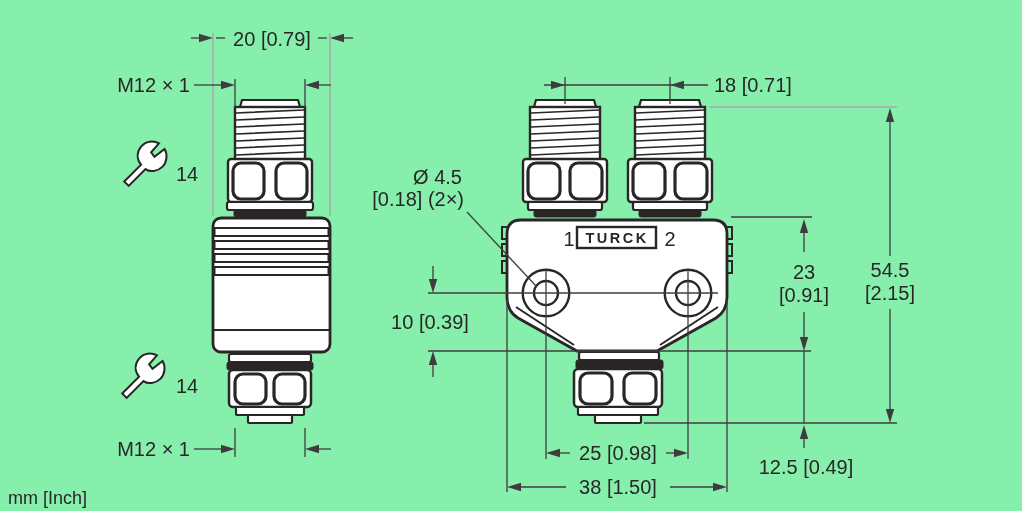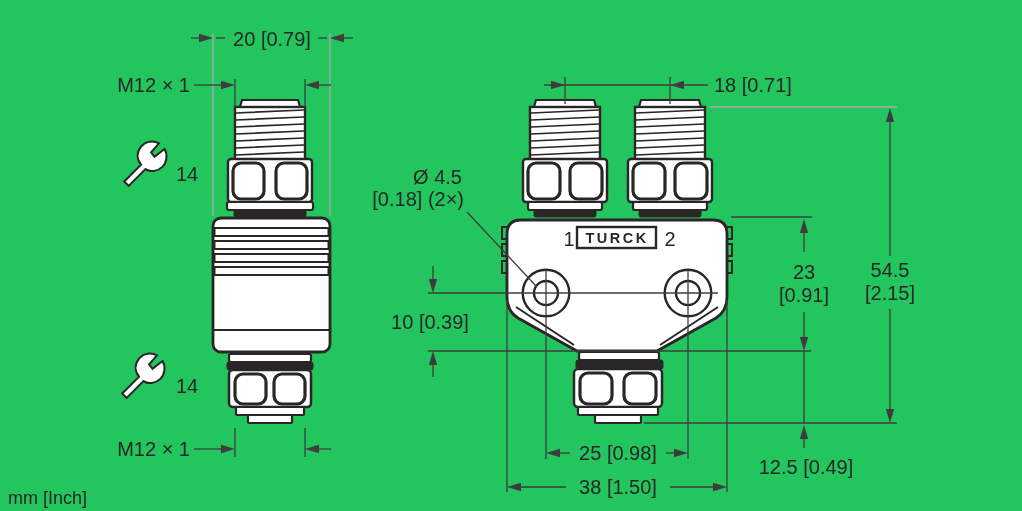--- a/index.html
+++ b/index.html
@@ -1,16 +1,16 @@
 <!DOCTYPE html>
 <html><head>
 <meta charset="utf-8">
 <style>
   html,body{margin:0;padding:0;background:#ffffff;}
-  .stage{position:relative;width:1022px;height:511px;background:#22c55e;overflow:hidden;
+  .stage{position:relative;width:1022px;height:511px;background:#86efac;overflow:hidden;
          font-family:"Liberation Sans","DejaVu Sans",sans-serif;}
   svg{position:absolute;left:0;top:0;}
   text{fill:#2a2627;font-family:"Liberation Sans","DejaVu Sans",sans-serif;}
   .dimtxt{font-size:20px;}
   .small{font-size:18px;}
   .brandtxt{font-size:14.5px;font-weight:bold;letter-spacing:2.5px;}
   .obj{stroke:#2a2627;fill:none;}
   .objf{stroke:#2a2627;fill:#ffffff;}
   .dark{fill:#2a2627;stroke:#2a2627;}
   .dim{stroke:#3f3c3d;stroke-width:1.3;fill:none;}

